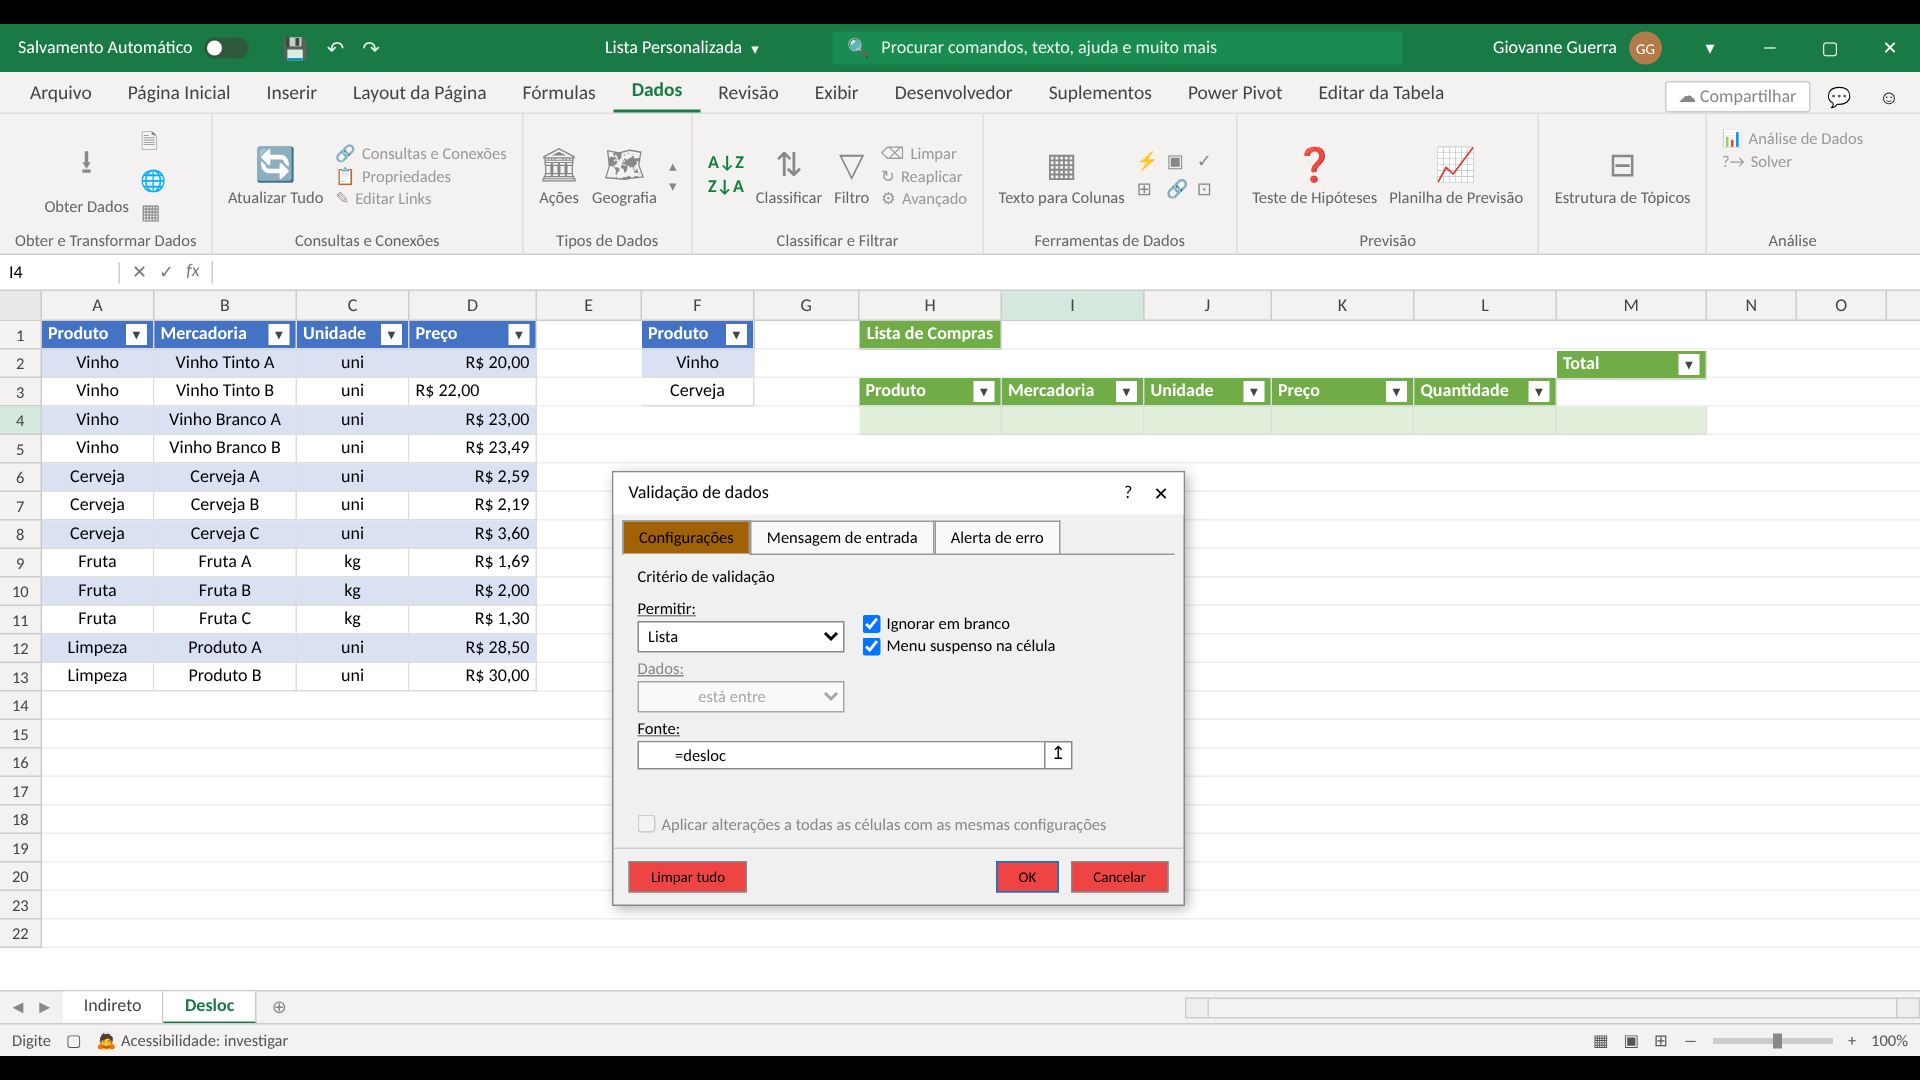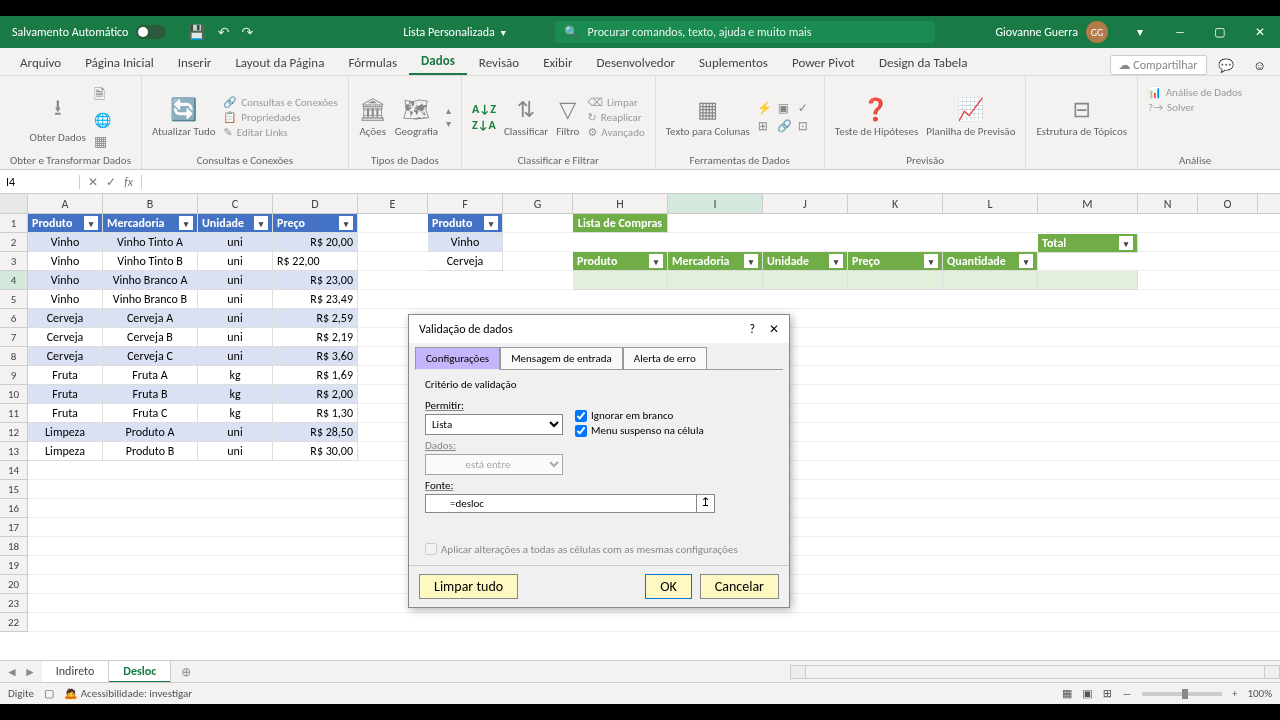--- a/index.html
+++ b/index.html
@@ -61,34 +61,34 @@
 .greentitle { background:#70ad47; color:#fff; font-weight:600; text-align:center; }
 .alt { background:#d9e1f2; }
 .gridline { position:absolute; left:0; right:0; height:19px; border-bottom:1px solid #eee; }
 
 
 .dialog { position:absolute; top:298px; left:408px; width:382px; background:#f0f0f0; border:1px solid #888; box-shadow:2px 2px 8px rgba(0,0,0,.3); font-size:12px; }
 .dialog .dtitle { height:28px; display:flex; align-items:center; padding:0 10px; background:#fff; }
 .dialog .dclose { margin-left:auto; display:flex; gap:14px; }
 .dialog .dtabs { display:flex; padding:4px 6px 0; gap:0; }
 .dialog .dtab { padding:4px 10px; border:1px solid #999; background:#f9f9f9; font-size:11px; border-bottom:none; }
-.dialog .dtab.active { background:#c4b5fd; border-bottom:1px solid #f0f0f0; position:relative; z-index:2; }
+.dialog .dtab.active { background:#a16207; border-bottom:1px solid #f0f0f0; position:relative; z-index:2; }
 .dialog .dbody { border-top:1px solid #999; margin:0 6px; padding:8px 10px; position:relative; top:-1px; }
 .dialog .sect { font-size:11px; margin-bottom:4px; }
 .dialog .lbl2 { font-size:11px; margin:4px 0 2px; text-decoration:underline; text-decoration-color:#888; }
 .dialog select,.dialog input[type=text] { font-size:11px; padding:2px; border:1px solid #888; background:#fff; }
 .dialog .row { display:flex; gap:12px; align-items:flex-start; }
 .dialog .col1 { display:flex; flex-direction:column; }
 .dialog .chks { display:flex; flex-direction:column; gap:2px; padding-top:14px; font-size:11px; }
 .dialog .chks label { display:flex; gap:4px; align-items:center; }
 .dialog .src { display:flex; border:1px solid #888; background:#fff; }
 .dialog .src input { border:none; flex:1; outline:none;padding-left:24px; }
 .dialog .src .pick { width:18px; border-left:1px solid #888; text-align:center; }
 .dialog .dbtns { display:flex; gap:8px; padding:8px 10px; border-top:1px solid #ccc; }
-.dialog .dbtns button { font-size:14px; padding:3px 14px; border:1px solid #888; background:#fef9c3; }
+.dialog .dbtns button { font-size:10px; padding:3px 14px; border:1px solid #888; background:#ef4444; }
 .dialog .dbtns .spacer { flex:1; }
 .dialog .dbtns .ok { border:1px solid #0078d4; }
 .dialog input[type=checkbox]{ width:12px;height:12px; }
 
 
 .sheettabs { position:absolute; bottom:22px; left:0; right:0; height:22px; background:#f3f2f1; border-top:1px solid #ccc; display:flex; align-items:center; font-size:12px; }
 .sheettabs .nav { padding:0 6px; color:#888; display:flex; gap:6px; }
 .sheettabs .sh { padding:3px 14px; border-right:1px solid #ccc; background:#fff; color:#444; }
 .sheettabs .sh.active { border-bottom:2px solid #1a7a46; color:#1a7a46; font-weight:600; }
 .sheettabs .add { padding:0 10px; color:#888; }
@@ -141,21 +141,21 @@
       <div class="tab">Página Inicial</div>
       <div class="tab">Inserir</div>
       <div class="tab">Layout da Página</div>
       <div class="tab">Fórmulas</div>
       <div class="tab active">Dados</div>
       <div class="tab">Revisão</div>
       <div class="tab">Exibir</div>
       <div class="tab">Desenvolvedor</div>
       <div class="tab">Suplementos</div>
       <div class="tab">Power Pivot</div>
-      <div class="tab">Design da Tabela</div>
+      <div class="tab">Editar da Tabela</div>
       <div class="right">
         <div class="share-btn">☁ Compartilhar</div>
         <span style="padding:0 6px;">💬</span>
         <span style="padding:0 6px;">☺</span>
       </div>
     </div>
 
   <div class="ribbon">
     <div class="group">
       <div class="icons">

